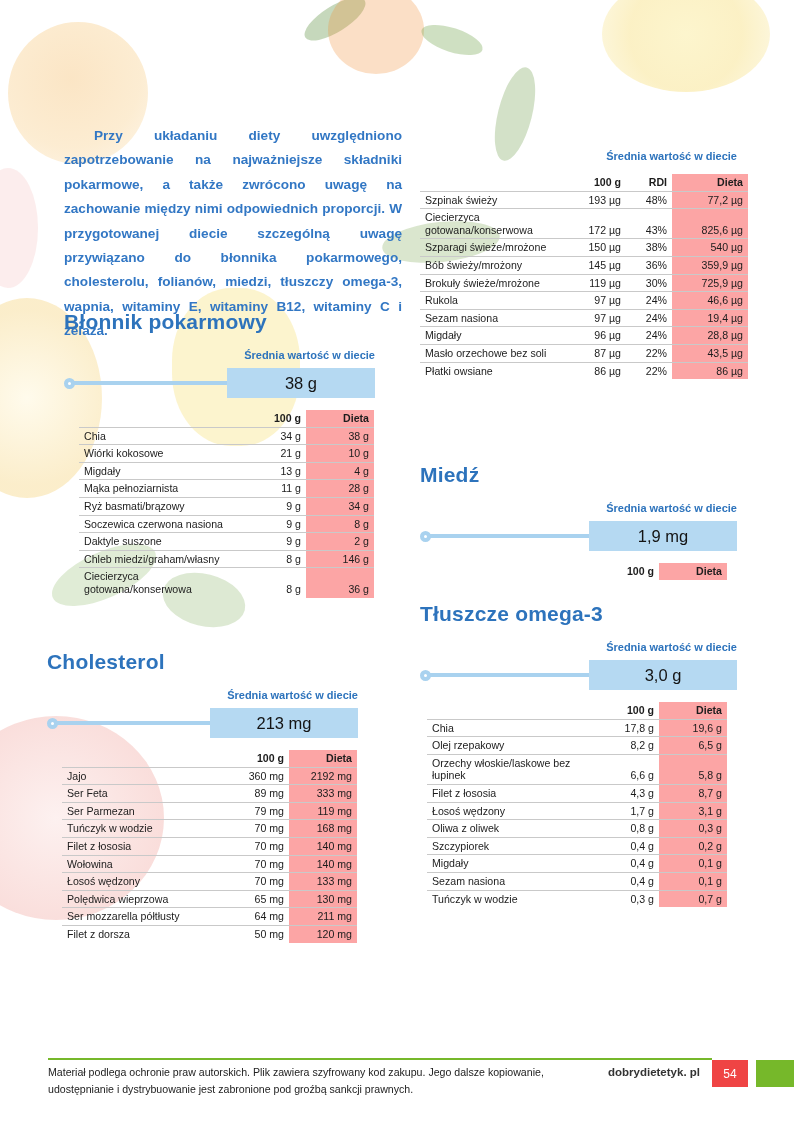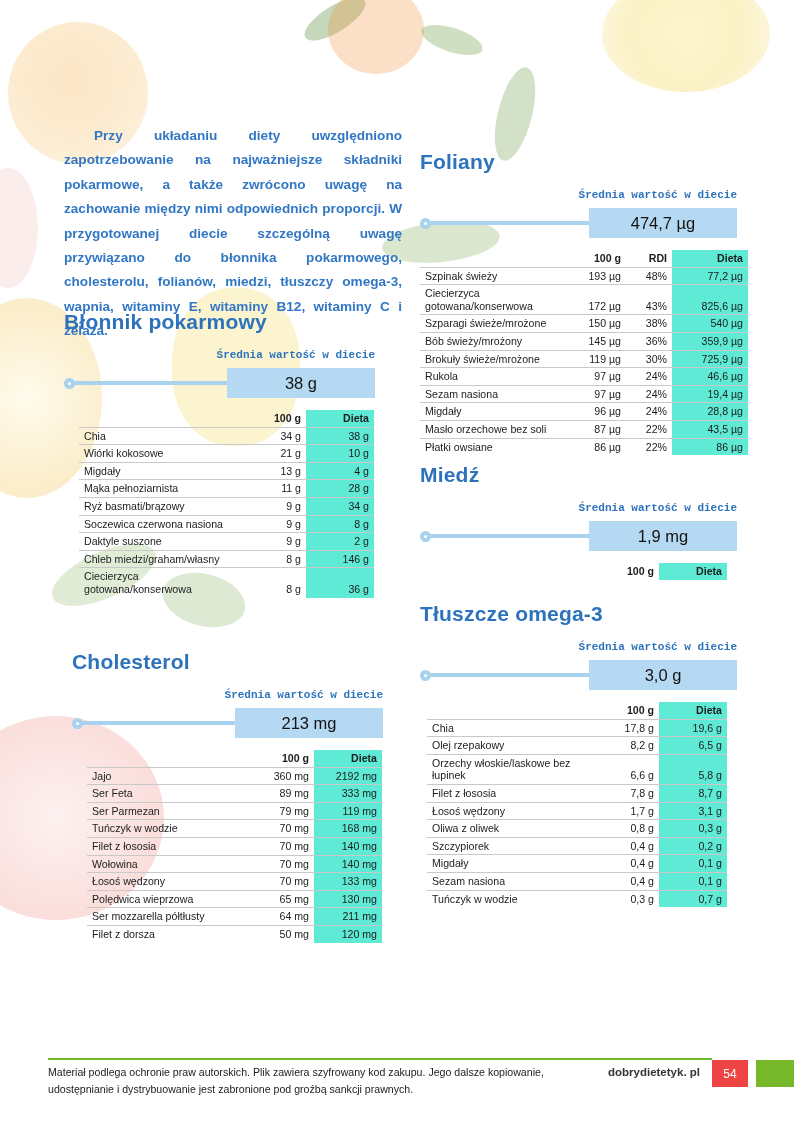--- a/index.html
+++ b/index.html
@@ -32,49 +32,49 @@
   
   .intro {
     position:absolute; left:64px; top:124px; width:338px;
     font-size:13.6px; line-height:24.4px; font-weight:bold; color:#3277c4;
     text-align:justify; text-indent:30px;
   }
 
   
   .nsec { position:absolute; }
   .nsec h2 { font-size:21px; font-weight:bold; color:#2d73bc; margin-bottom:15px; letter-spacing:.2px; }
-  .avg-label { font-size:11px; font-weight:bold; color:#2d73bc; text-align:right; margin-bottom:7px;font-family:Liberation Mono, monospace; }
+  .avg-label { font-size:11px; font-weight:bold; color:#2d73bc; text-align:right; margin-bottom:7px; }
   .slider { display:flex; align-items:center; height:30px; }
   .ring { width:11px; height:11px; border:4px solid #a9d2ef; border-radius:50%; background:#fff; flex:0 0 auto; }
   .track { flex:1; height:4px; background:#a9d2ef; margin-left:-2px; }
   .value-box {
     width:148px; height:30px; background:#b5d9f2; flex:0 0 auto;
     display:flex; align-items:center; justify-content:center;
     font-size:16.5px; color:#141414;
   }
   .right-col .avg-label, .right-col .slider { padding-right:11px; }
 
   table.nutrient-table { border-collapse:collapse; font-size:10.6px; color:#1c1c1c; margin-top:12px; table-layout:fixed; }
   .sec-left  table.nutrient-table { margin-left:15px; width:295px; }
   .sec-foliany table.nutrient-table { width:328px; }
   .sec-narrow table.nutrient-table { margin-left:7px; width:300px; }
   .nutrient-table th, .nutrient-table td { padding:2px 5px 2px 5px; line-height:12.6px; vertical-align:bottom; }
   .nutrient-table th { font-weight:bold; text-align:right; }
   .nutrient-table th.name-col { text-align:left; }
   .nutrient-table td:not(:first-child) { text-align:right; white-space:nowrap; }
   .nutrient-table tbody tr td { border-top:1px solid #c9c9c9; }
-  .dieta-col { background:#5eead4; }
+  .dieta-col { background:#fca5a5; }
   .cols-2 th:nth-child(2), .cols-2 td:nth-child(2) { width:60px; }
   .cols-2 th:nth-child(3), .cols-2 td:nth-child(3) { width:68px; }
   .cols-3 th:nth-child(2), .cols-3 td:nth-child(2) { width:56px; }
   .cols-3 th:nth-child(3), .cols-3 td:nth-child(3) { width:46px; }
   .cols-3 th:nth-child(4), .cols-3 td:nth-child(4) { width:76px; }
 
   .sec-blonnik     { left:64px;  top:310px; width:311px; }
-  .sec-cholesterol { left:72px;  top:650px; width:311px; }
+  .sec-cholesterol { left:47px;  top:650px; width:311px; }
   .sec-foliany     { left:420px; top:150px; width:328px; }
   .sec-miedz       { left:420px; top:463px; width:328px; }
   .sec-omega3      { left:420px; top:602px; width:328px; }
 
   
   .footer-line { position:absolute; left:48px; top:1058px; width:664px; height:2px; background:#76b82a; }
   .footer-legal {
     position:absolute; left:48px; top:1064px; width:530px;
     font-size:10.6px; line-height:16.5px; color:#222222;
   }
@@ -244,27 +244,21 @@
           <tr>
             <td>Filet z dorsza</td>
             <td>50 mg</td>
             <td class="dieta-col">120 mg</td>
           </tr>
         </tbody>
       </table>
   </section>
 
   <section class="nsec right-col sec-foliany">
-    <h2>Foliany</h2>
     <div class="avg-label">Średnia wartość w diecie</div>
-    <div class="slider">
-      <span class="ring"></span>
-      <span class="track"></span>
-      <span class="value-box">474,7 µg</span>
-    </div>
     <table class="nutrient-table cols-3">
         <thead>
           <tr>
             <th class="name-col"></th>
             <th>100 g</th>
             <th>RDI</th>
             <th class="dieta-col">Dieta</th>
           </tr>
         </thead>
         <tbody>
@@ -379,21 +373,21 @@
             <td>8,2 g</td>
             <td class="dieta-col">6,5 g</td>
           </tr>
           <tr>
             <td>Orzechy włoskie/laskowe bez łupinek</td>
             <td>6,6 g</td>
             <td class="dieta-col">5,8 g</td>
           </tr>
           <tr>
             <td>Filet z łososia</td>
-            <td>7,8 g</td>
+            <td>4,3 g</td>
             <td class="dieta-col">8,7 g</td>
           </tr>
           <tr>
             <td>Łosoś wędzony</td>
             <td>1,7 g</td>
             <td class="dieta-col">3,1 g</td>
           </tr>
           <tr>
             <td>Oliwa z oliwek</td>
             <td>0,8 g</td>

